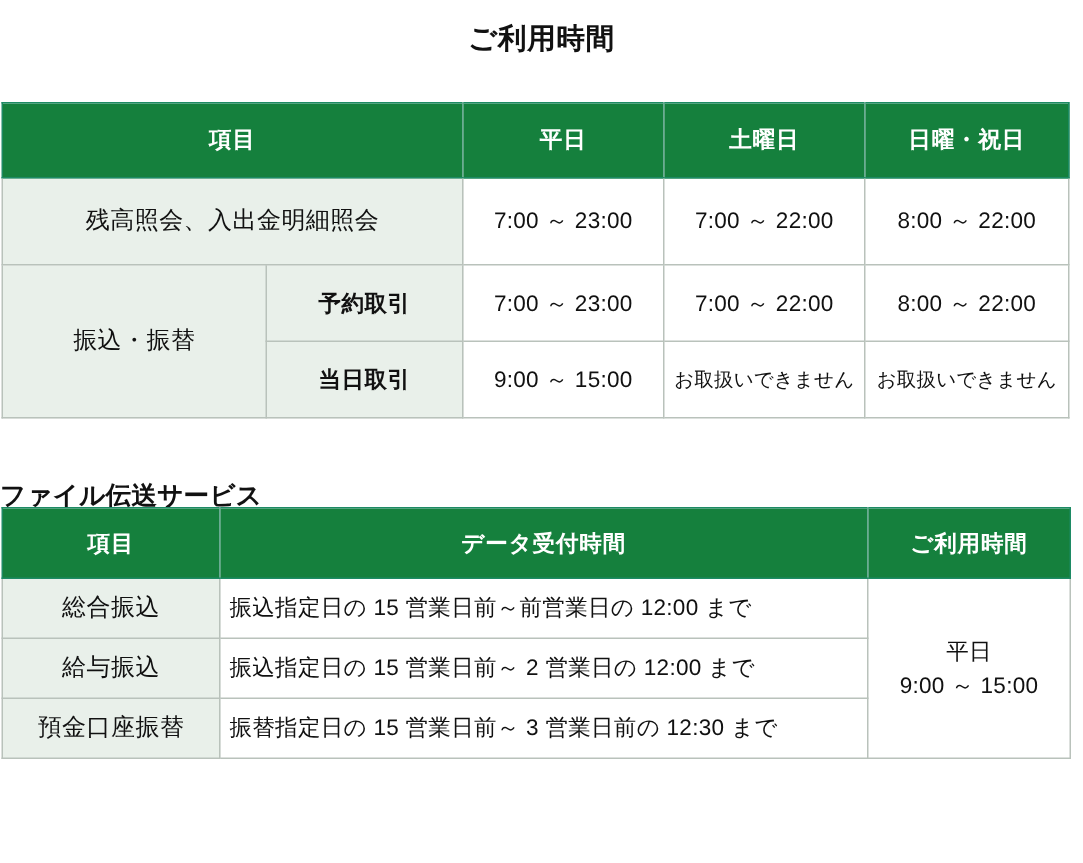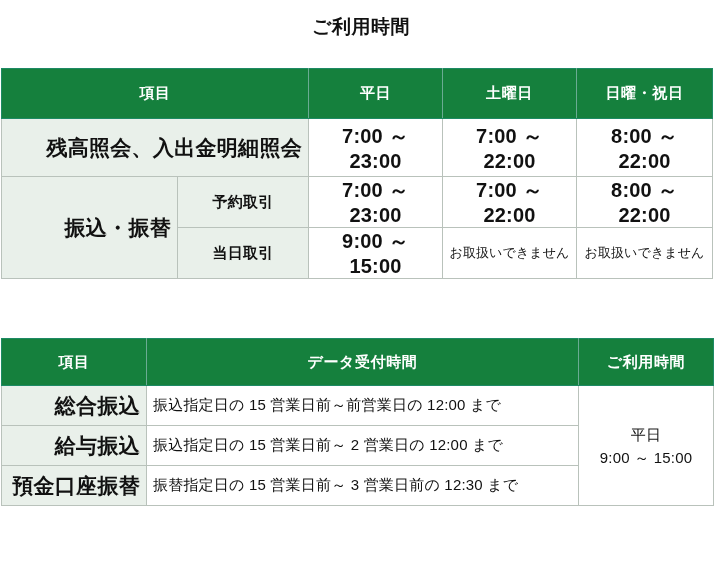--- a/index.html
+++ b/index.html
@@ -86,37 +86,37 @@
     border-bottom-color: #1d8a64;
   }
   .tbl thead th:first-child { border-left-color: #1d8a64; }
   .tbl thead th:last-child  { border-right-color: #1d8a64; }
 
   .hcell-item  { height: 50px; }
   .hcell-item2 { height: 47px; }
 
   .rowhead {
     background: #e9f0ea;
-    font-size: 21px;
-    font-weight: bold;
-    text-align: right;
+    font-size: 16px;
+    font-weight: normal;
+    text-align: center;
     padding-left: 10px;
     letter-spacing: 0.3px;
   }
   .rowhead-c {
     background: #e9f0ea;
     font-size: 15px;
     font-weight: bold;
     text-align: center;
     letter-spacing: 0.3px;
   }
   .datacell {
     text-align: center;
-    font-size: 20px;
-    font-weight: bold;
+    font-size: 15px;
+    font-weight: normal;
     letter-spacing: 0.2px;
   }
   .datacell-sm {
     text-align: center;
     font-size: 13px;
     font-weight: normal;
     letter-spacing: 0.1px;
   }
   .datacell-left {
     text-align: left;
@@ -179,20 +179,21 @@
       </tr>
       <tr class="r-mid">
         <td class="rowhead-c">当日取引</td>
         <td class="datacell">9:00 ～ 15:00</td>
         <td class="datacell-sm">お取扱いできません</td>
         <td class="datacell-sm">お取扱いできません</td>
       </tr>
     </tbody>
   </table>
 
+  <h2 class="section-title section-title-2">ファイル伝送サービス</h2>
 
   <table class="tbl tbl-file">
     <colgroup>
       <col style="width:145px">
       <col style="width:432px">
       <col style="width:135px">
     </colgroup>
     <thead>
       <tr>
         <th class="hcell-item2">項目</th>

